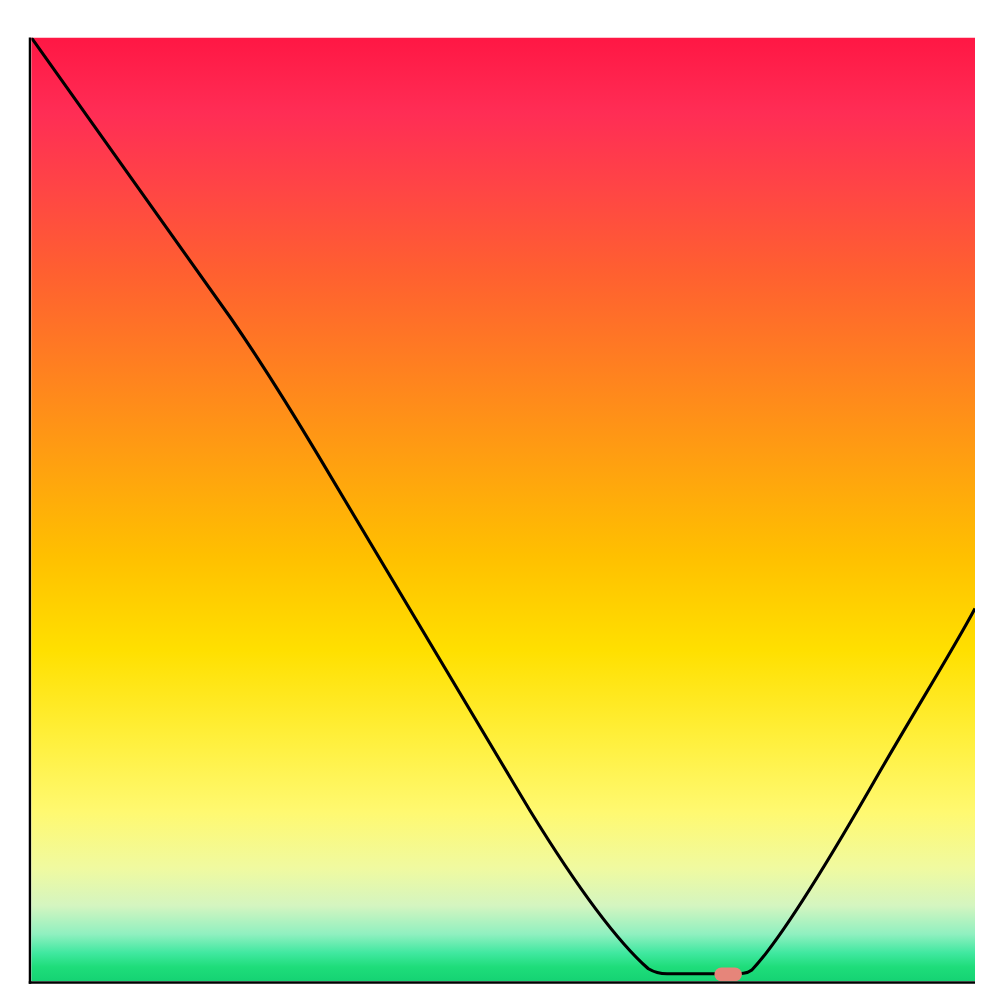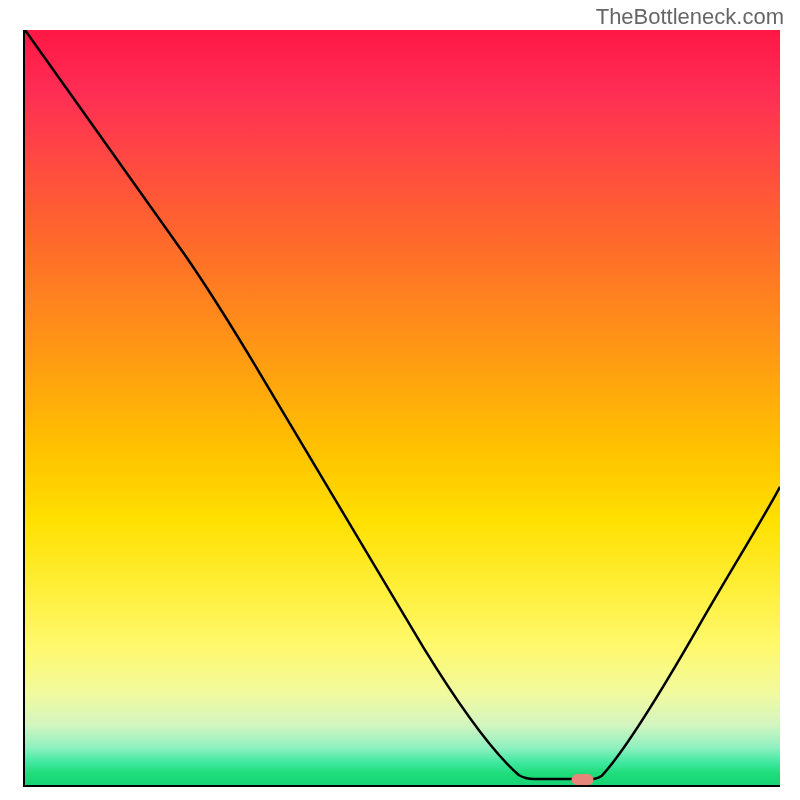--- a/index.html
+++ b/index.html
@@ -75,21 +75,20 @@
   }
   .marker {
     fill: #e6857a;
     stroke: none;
   }
 </style>
 </head>
 <body>
 
 <div class="container">
-  <div class="watermark">TheBottleneck.com</div>
 
   <div class="chart-area">
     <div class="gradient-bg"></div>
 
     <svg class="curve-svg" viewBox="0 0 757 757" preserveAspectRatio="none">
       <path class="curve-path" d="M 0 0
            C 50 70, 100 140, 160 225
            C 180 254, 200 285, 230 335
            C 280 418, 340 520, 400 620
            C 440 685, 470 725, 495 747

